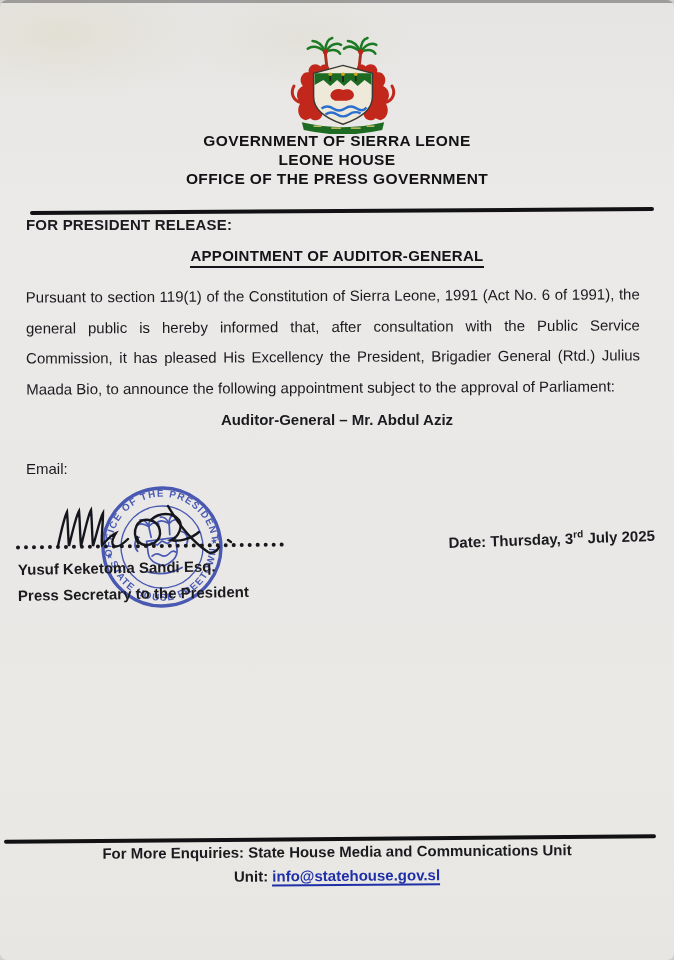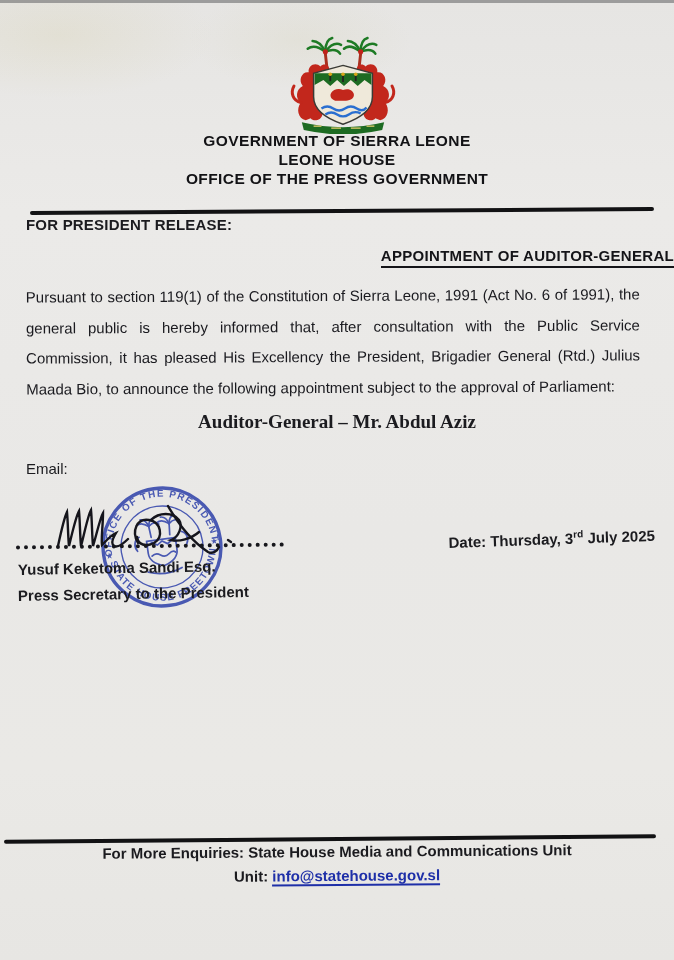--- a/index.html
+++ b/index.html
@@ -4,42 +4,43 @@
 <style>
   html,body{margin:0;padding:0;background:#cfcfcd;}
   .page{
     position:relative;width:674px;height:960px;overflow:hidden;
     font-family:"Liberation Sans","DejaVu Sans",sans-serif;
     background:
       radial-gradient(220px 90px at 60px 35px, rgba(205,195,140,.18), rgba(205,195,140,0) 70%),
       radial-gradient(160px 70px at 300px 40px, rgba(200,195,150,.14), rgba(200,195,150,0) 70%),
       linear-gradient(180deg,#e6e5e3 0%,#ebeae8 22%,#e9e8e6 55%,#eae9e6 80%,#e7e6e3 100%);
     color:#1b1b1f;
+    border-radius:7px;
   }
   .page::before{content:"";position:absolute;left:0;top:0;width:674px;height:3px;background:#8a8a8a;opacity:.8;}
   .abs{position:absolute;}
   .bold{font-weight:bold;}
   .center{text-align:center;width:674px;left:0;}
 
   .coat{left:284px;top:36px;width:118px;height:98px;}
   .masthead{top:131px;font-size:15.5px;font-weight:bold;line-height:19px;letter-spacing:.4px;color:#121215;}
 
   .rule{background:#121214;height:4px;border-radius:2px;}
   .rule-top{left:30px;top:209px;width:624px;transform:rotate(-.35deg);}
   .rule-footer{left:4px;top:837px;width:652px;height:3.5px;transform:rotate(-.5deg);}
 
   .release{left:26px;top:216px;font-size:15px;letter-spacing:.2px;}
-  .doc-title-wrap{top:247px;text-align:right;}
+  .doc-title-wrap{top:247px;}
   .doc-title{display:inline-block;font-size:15px;font-weight:bold;letter-spacing:.3px;
     border-bottom:2.5px solid #141418;padding-bottom:2px;color:#141418;}
 
   .body-par{left:26px;top:281px;width:614px;font-size:15px;line-height:30.5px;
     text-align:justify;color:#1a1a1f;transform:rotate(-.3deg);margin:0;}
 
-  .appointment{top:411px;font-size:19px;font-family:Liberation Serif, serif;}
+  .appointment{top:411px;font-size:15px;}
   .signed{left:26px;top:460px;font-size:15px;}
 
   .stamp{left:98px;top:483px;width:128px;height:128px;opacity:.92;}
   .signature{left:52px;top:500px;width:200px;height:62px;}
   .dotted{left:16px;top:544px;width:268px;height:0;border-top:4px dotted #17171c;transform:rotate(-.6deg);}
 
   .sig-name{left:18px;top:561px;font-size:15px;transform:rotate(-1deg);transform-origin:left;}
   .sig-title{left:18px;top:587px;font-size:15px;transform:rotate(-1deg);transform-origin:left;}
 
   .date-line{left:415px;top:530px;width:240px;text-align:right;font-size:15px;transform:rotate(-2deg);}

